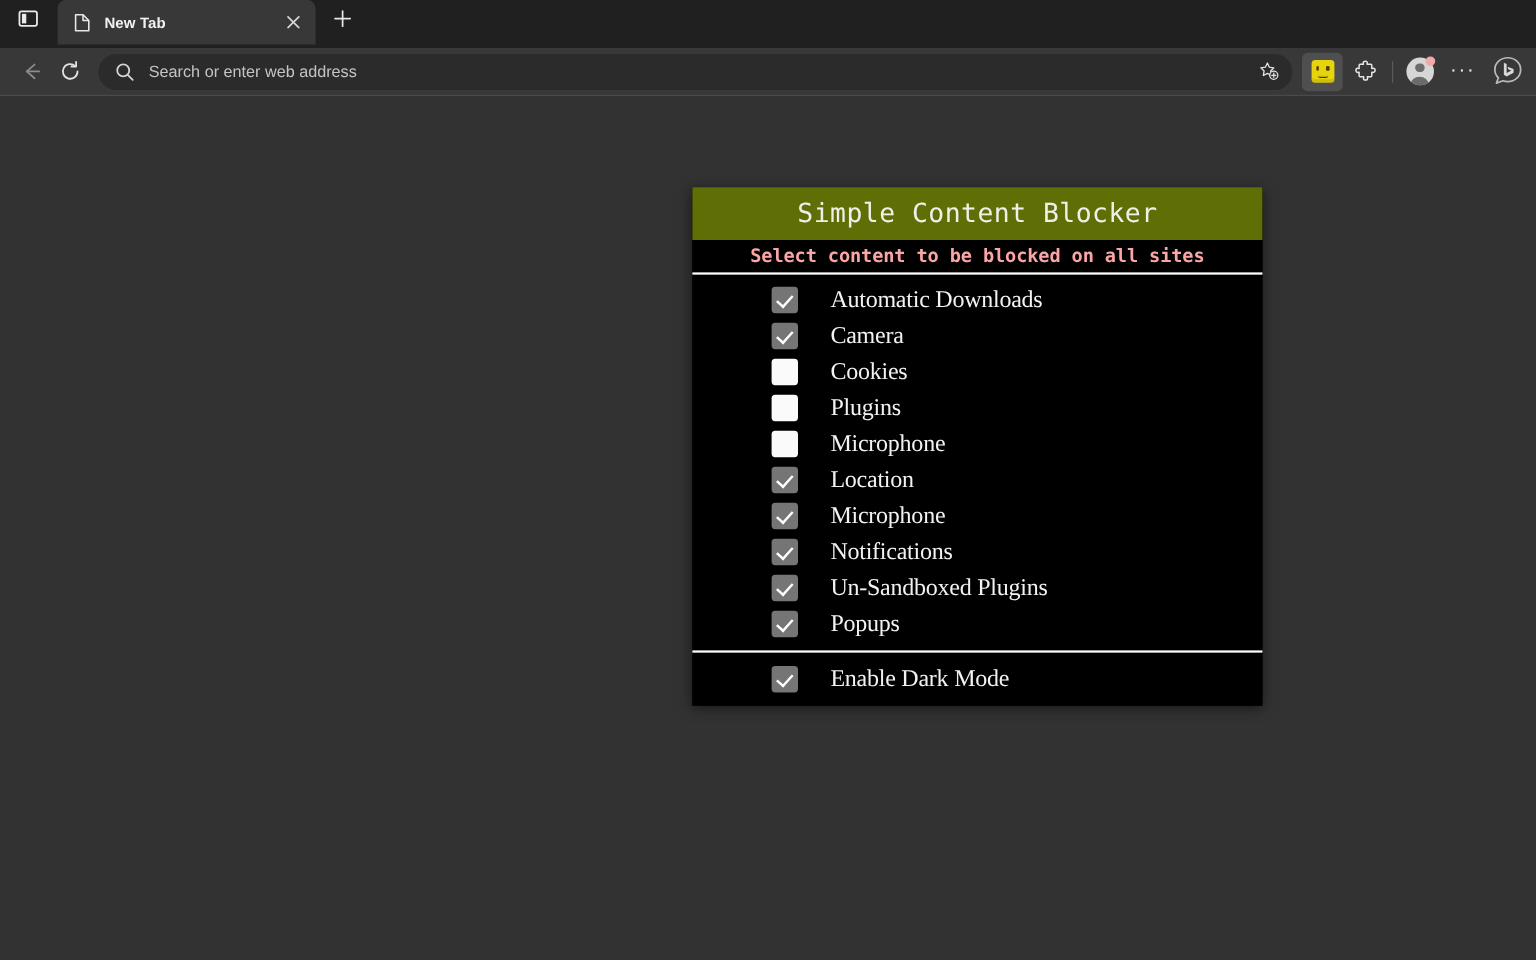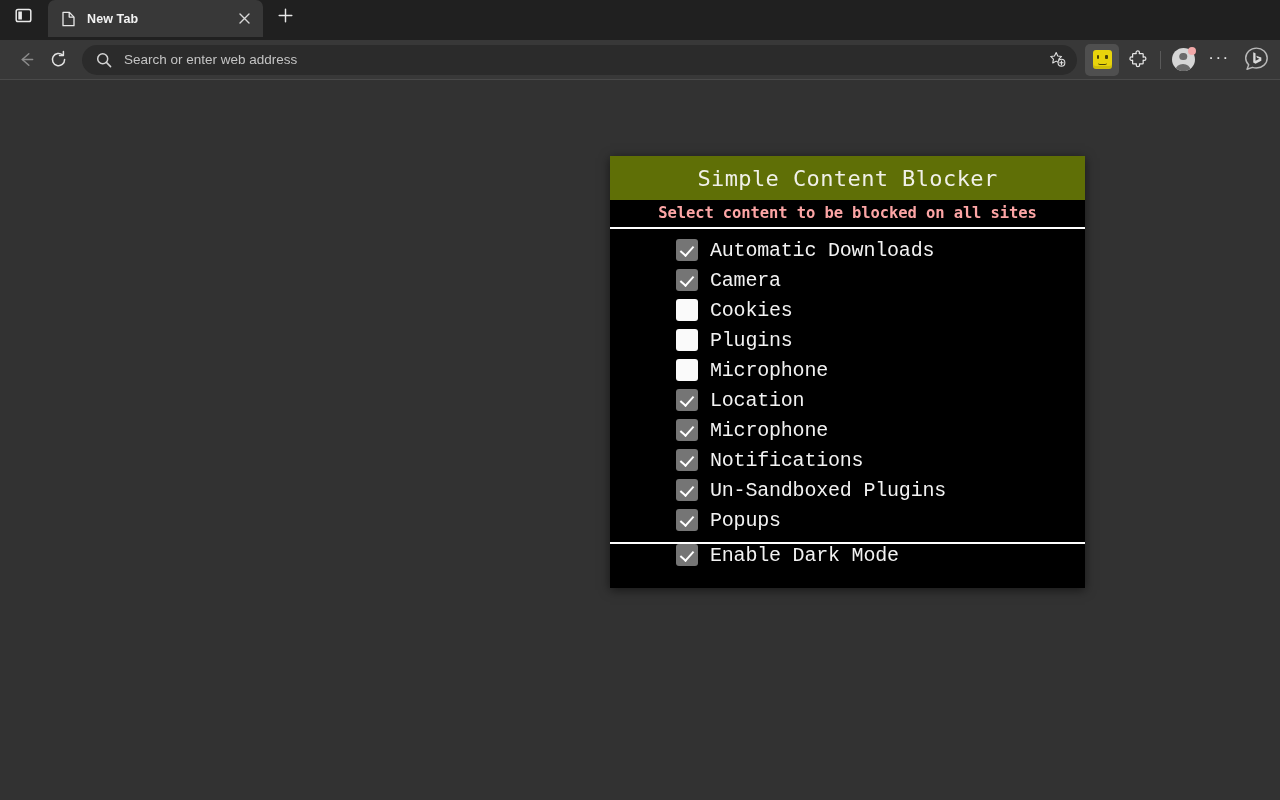--- a/index.html
+++ b/index.html
@@ -292,21 +292,21 @@
   
   .viewport {
     flex: 1;
     background: #323232;
     position: relative;
   }
 
   
   .popup {
     position: absolute;
-    left: 610px;
+    left: 577px;
     top: 76px;
     width: 475px;
     background: #000000;
     font-family: "DejaVu Sans Mono", "Liberation Mono", monospace;
     box-shadow: 0 2px 10px rgba(0,0,0,0.55);
     z-index: 50;
   }
 
   .popup-header {
     background: #5f6f06;
@@ -379,30 +379,30 @@
     width: 6px;
     height: 11px;
     border: solid #ffffff;
     border-width: 0 2.8px 2.8px 0;
     transform: rotate(42deg);
   }
 
   .option-label {
     color: #f2f2f2;
     font-size: 20px;
-    margin-left: 12px;
-    font-family: Liberation Mono, monospace;
+    margin-left: 27px;
+    font-family: Liberation Serif, serif;
     white-space: nowrap;
     letter-spacing: -0.2px;
   }
 
   .footer-row {
     height: 44px;
     display: flex;
-    align-items: flex-start;
+    align-items: center;
     padding-left: 66px;
     background: #000;
     cursor: pointer;
   }
 </style>
 </head>
 <body>
 
 <div class="browser">
 

